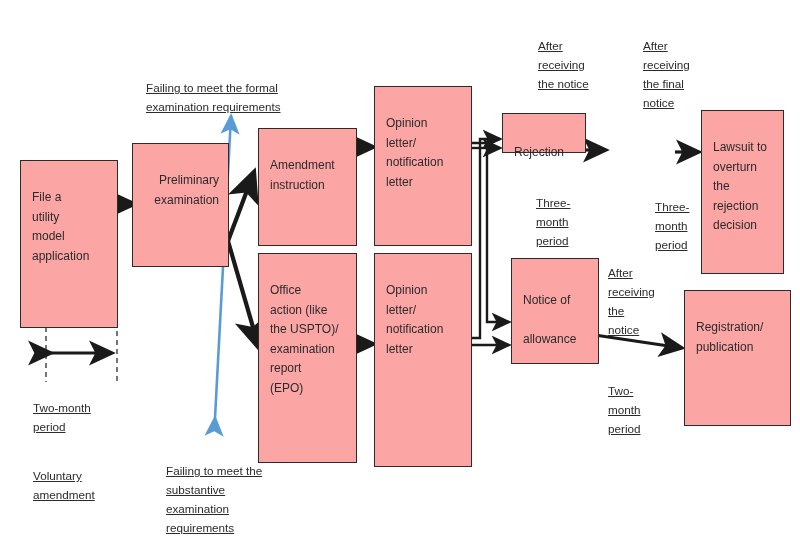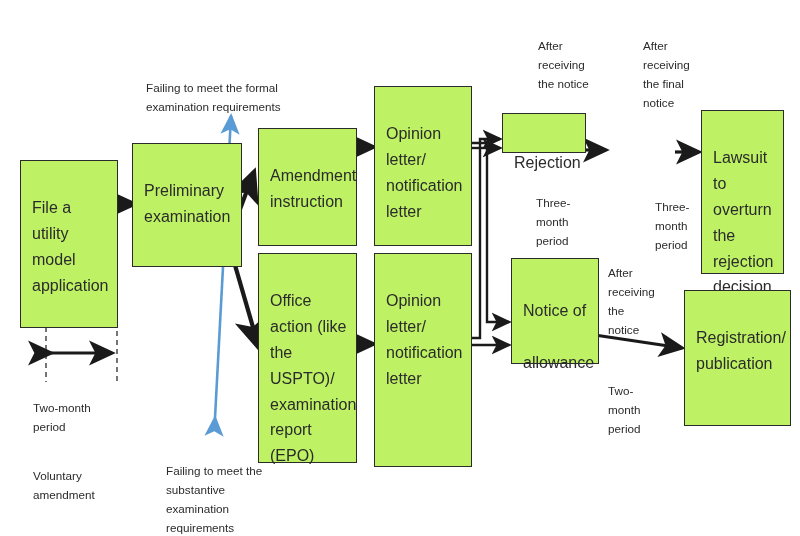--- a/index.html
+++ b/index.html
@@ -17,36 +17,37 @@
     width: 800px;
     height: 536px;
     background: #ffffff;
     overflow: hidden;
   }
   
   .node {
     position: absolute;
     box-sizing: border-box;
     border: 1.3px solid #2b2b2b;
-    background: #bef264;
-    font-size: 16px;
+    background: #fca5a5;
+    font-size: 12px;
     line-height: 1.62;
     color: #2b2b2b;
     padding: 8px 9px 6px 11px;
     white-space: pre-line;
     z-index: 3;
   }
   
   .label {
     position: absolute;
     font-size: 11.7px;
     line-height: 1.62;
     color: #2b2b2b;
     white-space: pre-line;
     z-index: 4;
+    text-decoration: underline;
   }
   
   #wires {
     position: absolute;
     left: 0;
     top: 0;
     width: 800px;
     height: 536px;
     z-index: 2;
     overflow: visible;
@@ -105,21 +106,21 @@
     <line x1="588" y1="334" x2="682" y2="348" stroke="#1a1a1a" stroke-width="3.2" marker-end="url(#ah)"></line>
   </svg>
 
   <div class="node" style="left:20px; top:160px; width:98px; height:168px;">
     <span>File a
 utility
 model
 application</span>
   </div>
 
-  <div class="node" style="left:132px; top:143px; width:110px; height:124px;">
+  <div class="node" style="left:132px; top:143px; width:97px; height:124px;text-align:right;">
     <span>Preliminary
 examination</span>
   </div>
 
   <div class="node" style="left:258px; top:128px; width:99px; height:118px;">
     <span>Amendment
 instruction</span>
   </div>
 
   <div class="node" style="left:258px; top:253px; width:99px; height:210px;">

